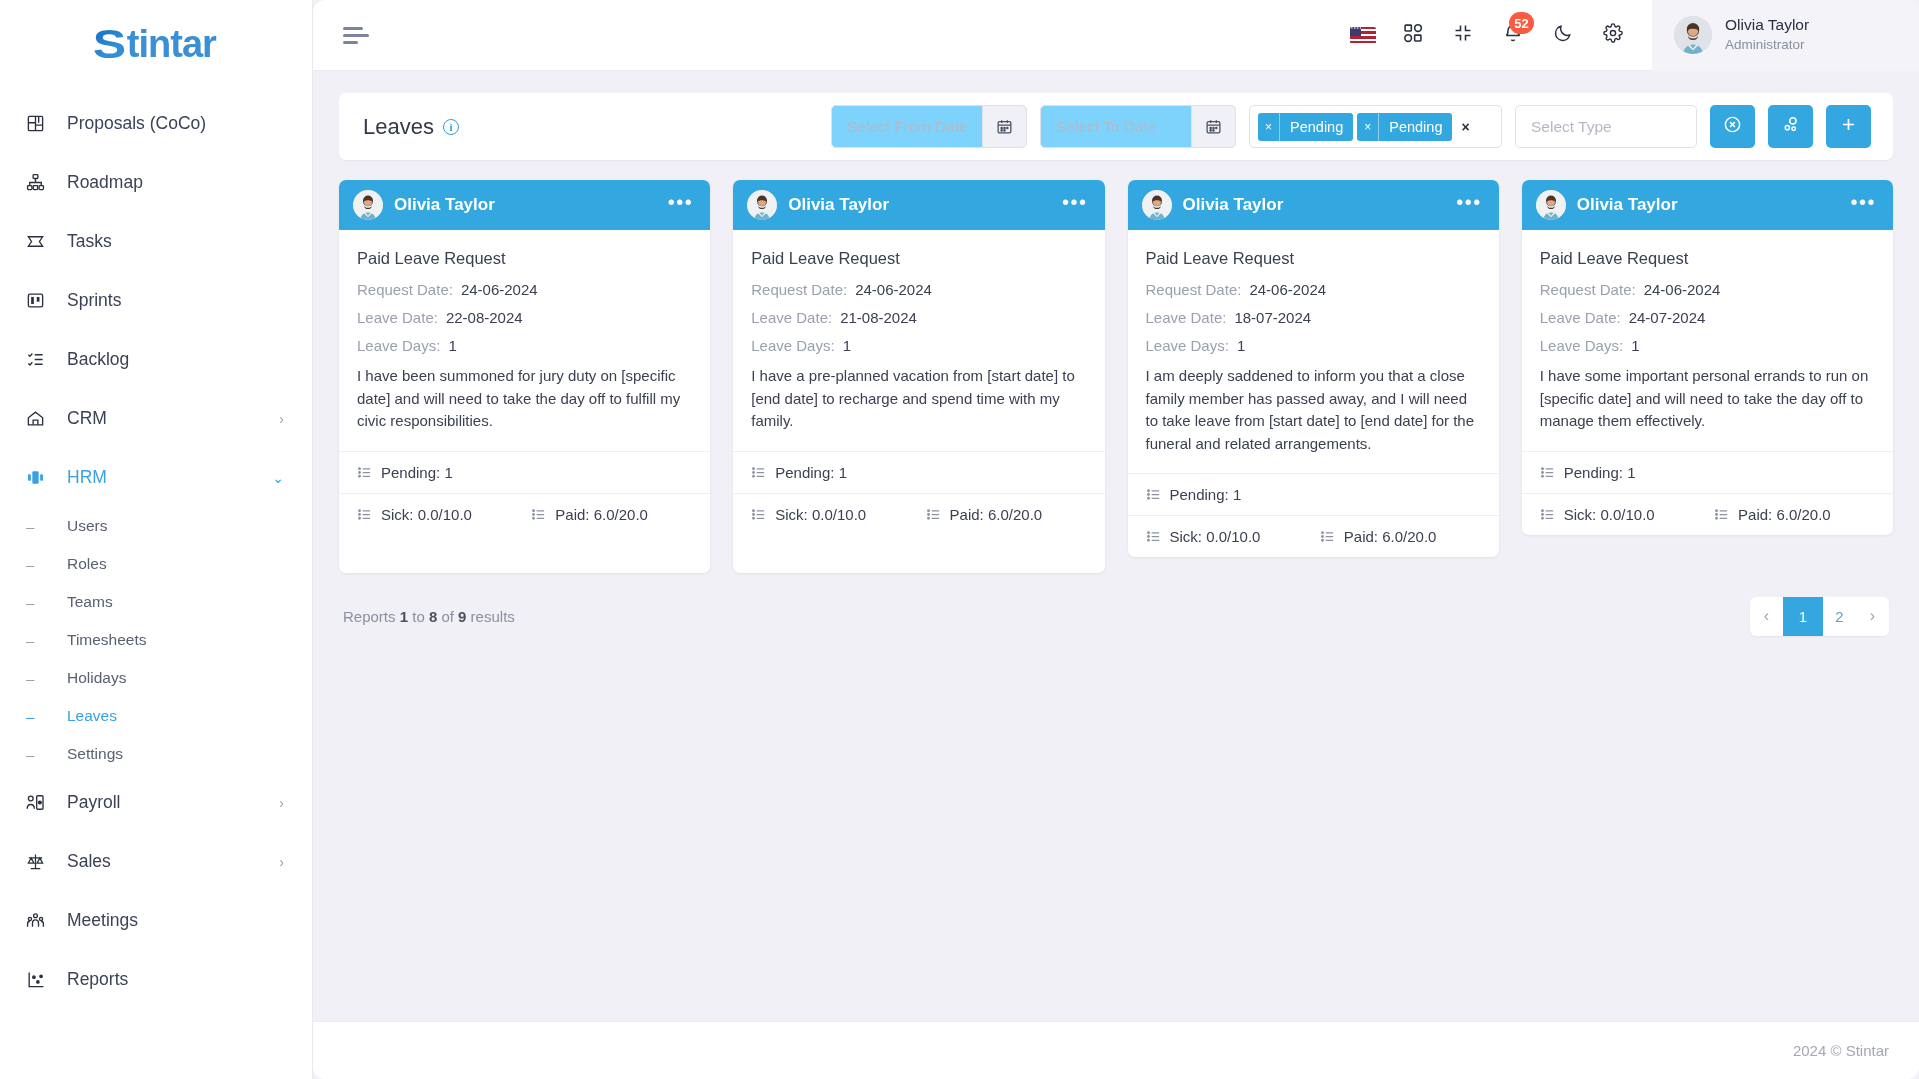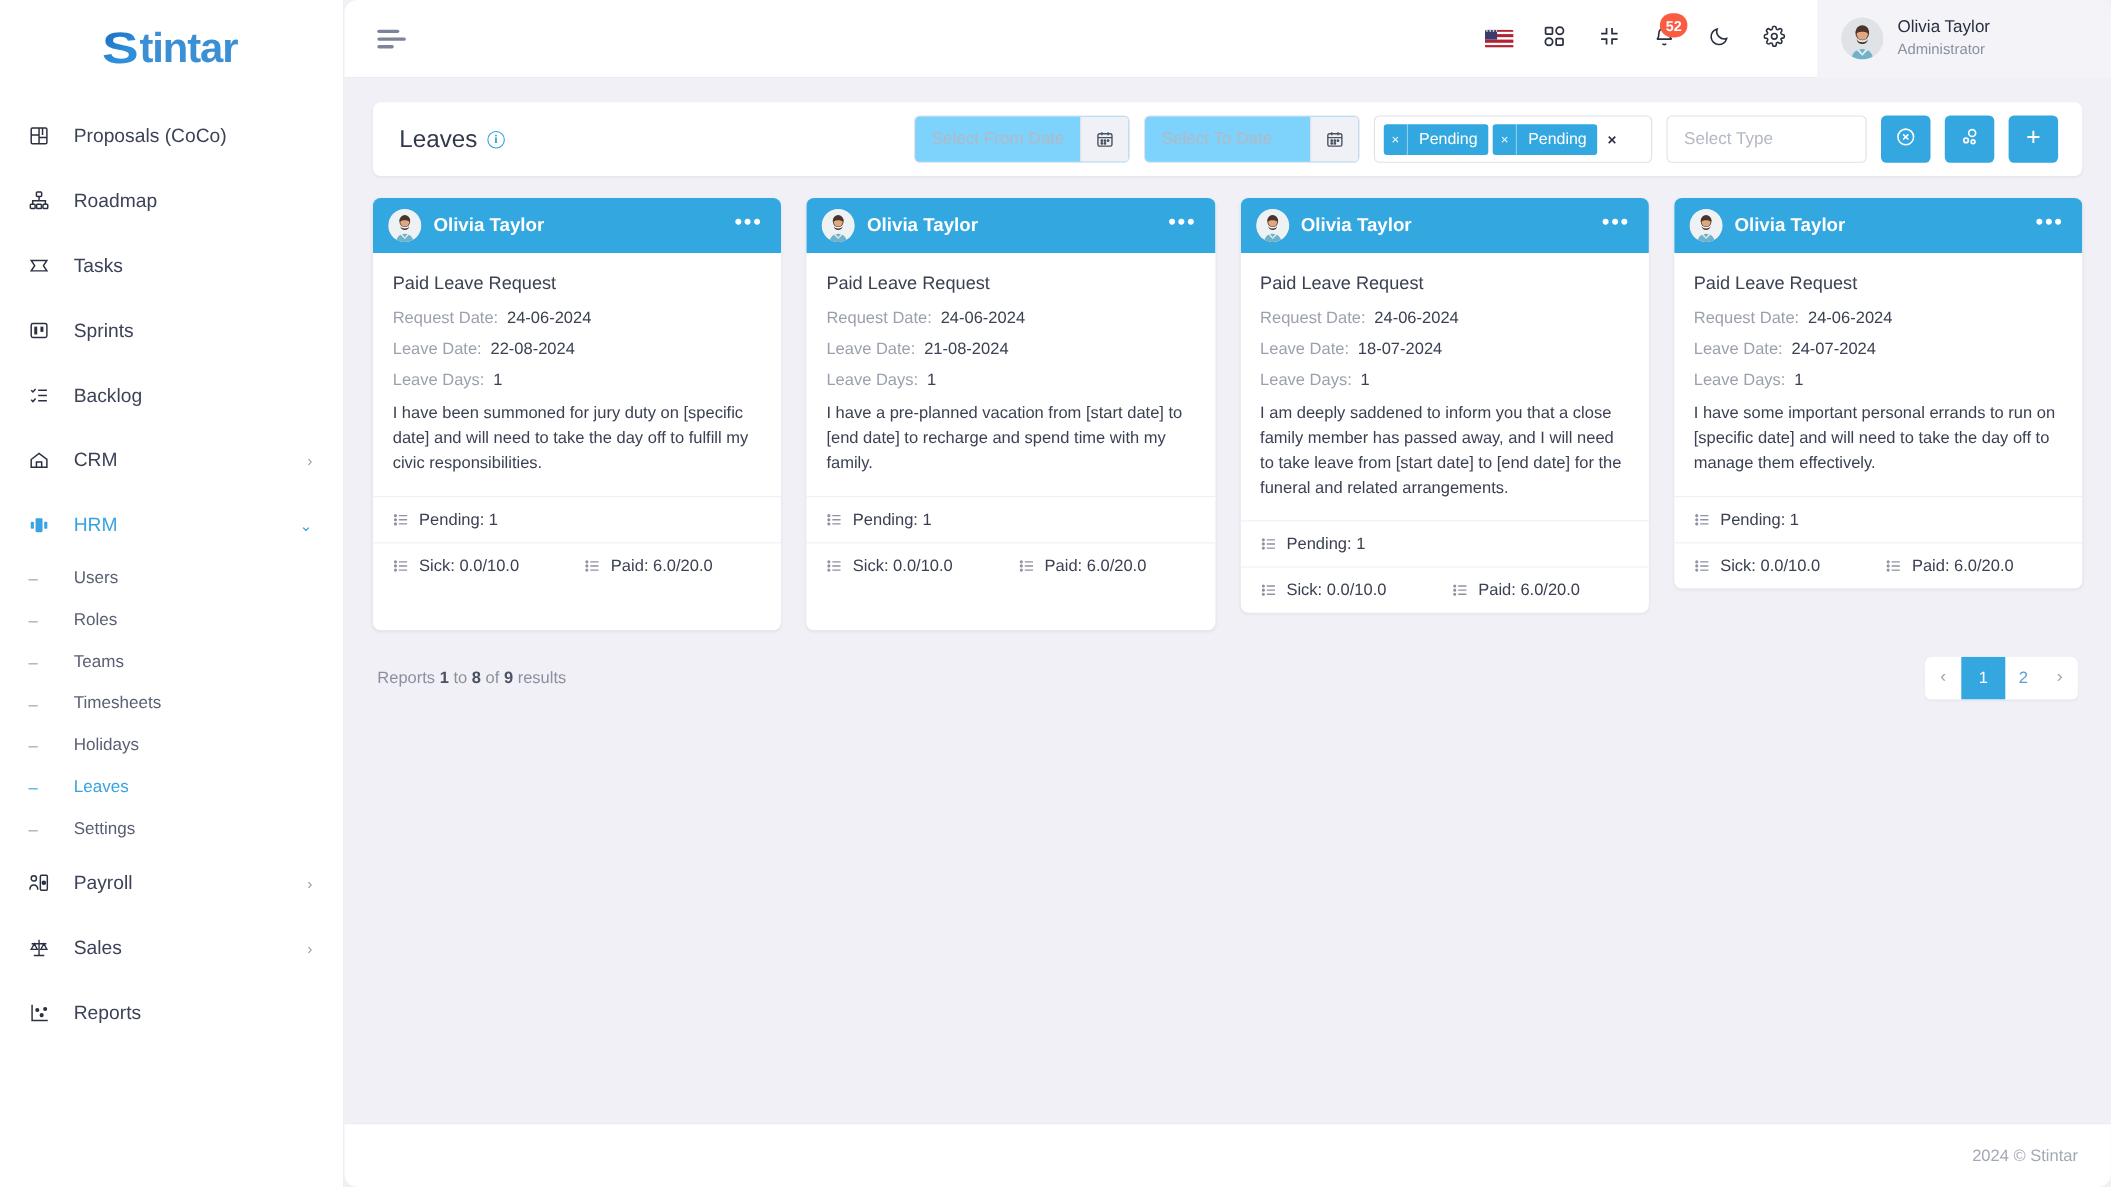--- a/index.html
+++ b/index.html
@@ -450,20 +450,31 @@
     <div class="nav-item">
       <span class="nic">
         <svg width="19" height="19" viewBox="0 0 24 24" fill="none" stroke="currentColor" stroke-width="1.6">
             <path d="M12 3v18M6 21h12M3.5 7.5h17M6.5 7.5L3 14h7zM17.5 7.5L14 14h7z"></path>
           </svg>
       </span>
       <span class="nlabel">Sales</span>
       <span class="caret">›</span>
     </div>
 
+    <div class="nav-item">
+      <span class="nic">
+        <svg width="19" height="19" viewBox="0 0 24 24" fill="none" stroke="currentColor" stroke-width="1.7">
+            <circle cx="12" cy="6" r="2.4"></circle>
+            <circle cx="5" cy="10" r="2"></circle>
+            <circle cx="19" cy="10" r="2"></circle>
+            <path d="M8.2 20v-5a3.8 3.8 0 017.6 0v5M2 20v-4a3 3 0 013-3M22 20v-4a3 3 0 00-3-3"></path>
+          </svg>
+      </span>
+      <span class="nlabel">Meetings</span>
+    </div>
 
     <div class="nav-item">
       <span class="nic">
         <svg width="19" height="19" viewBox="0 0 24 24" fill="none" stroke="currentColor" stroke-width="1.7">
             <path d="M4 3v18h18"></path>
             <circle cx="10" cy="9" r="1.5" fill="currentColor"></circle>
             <circle cx="15" cy="15" r="1.5" fill="currentColor"></circle>
             <circle cx="19" cy="8" r="1.5" fill="currentColor"></circle>
           </svg>
       </span>

